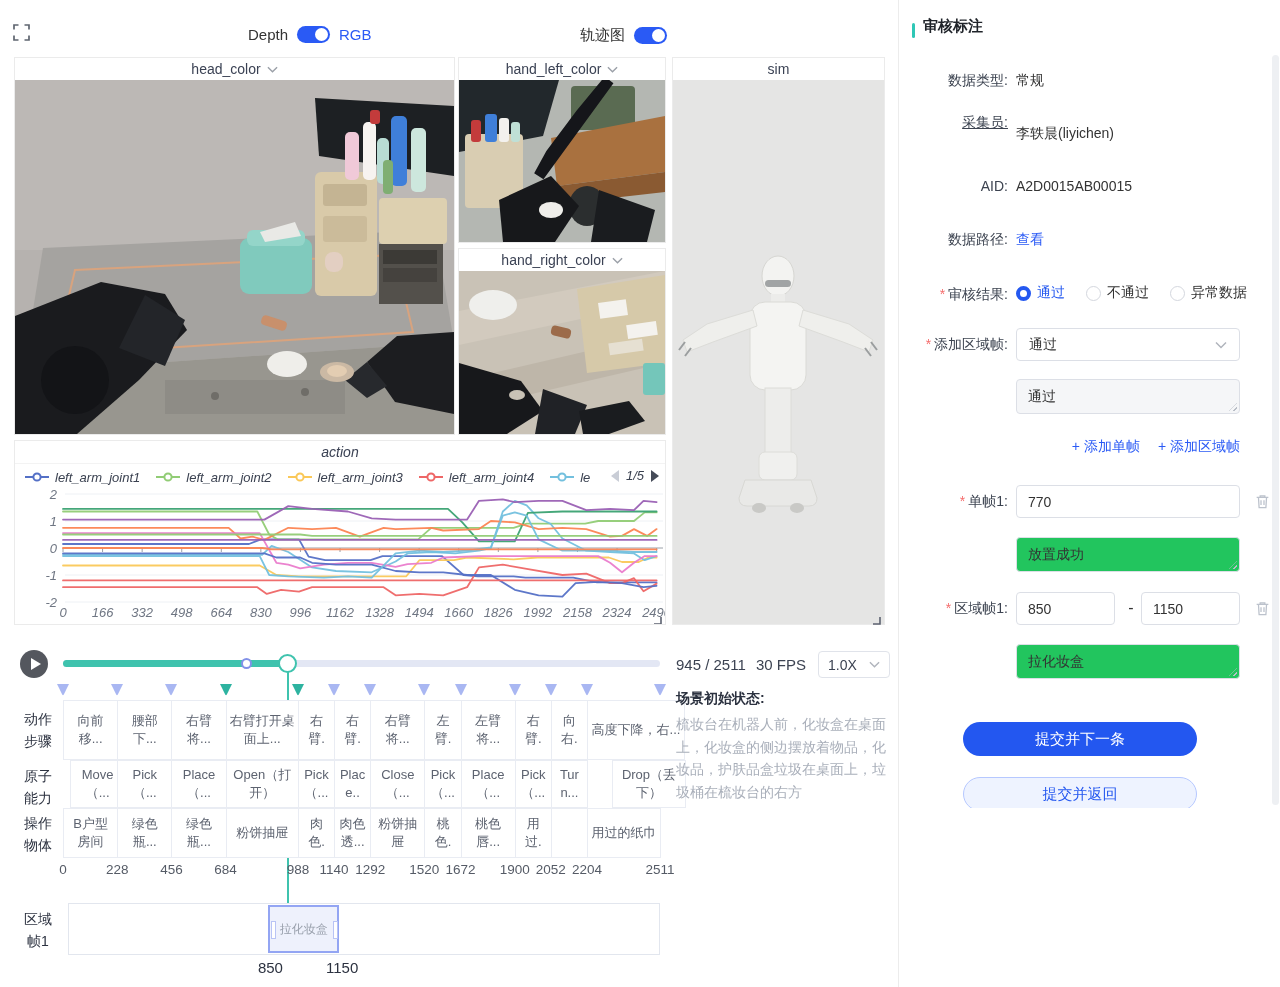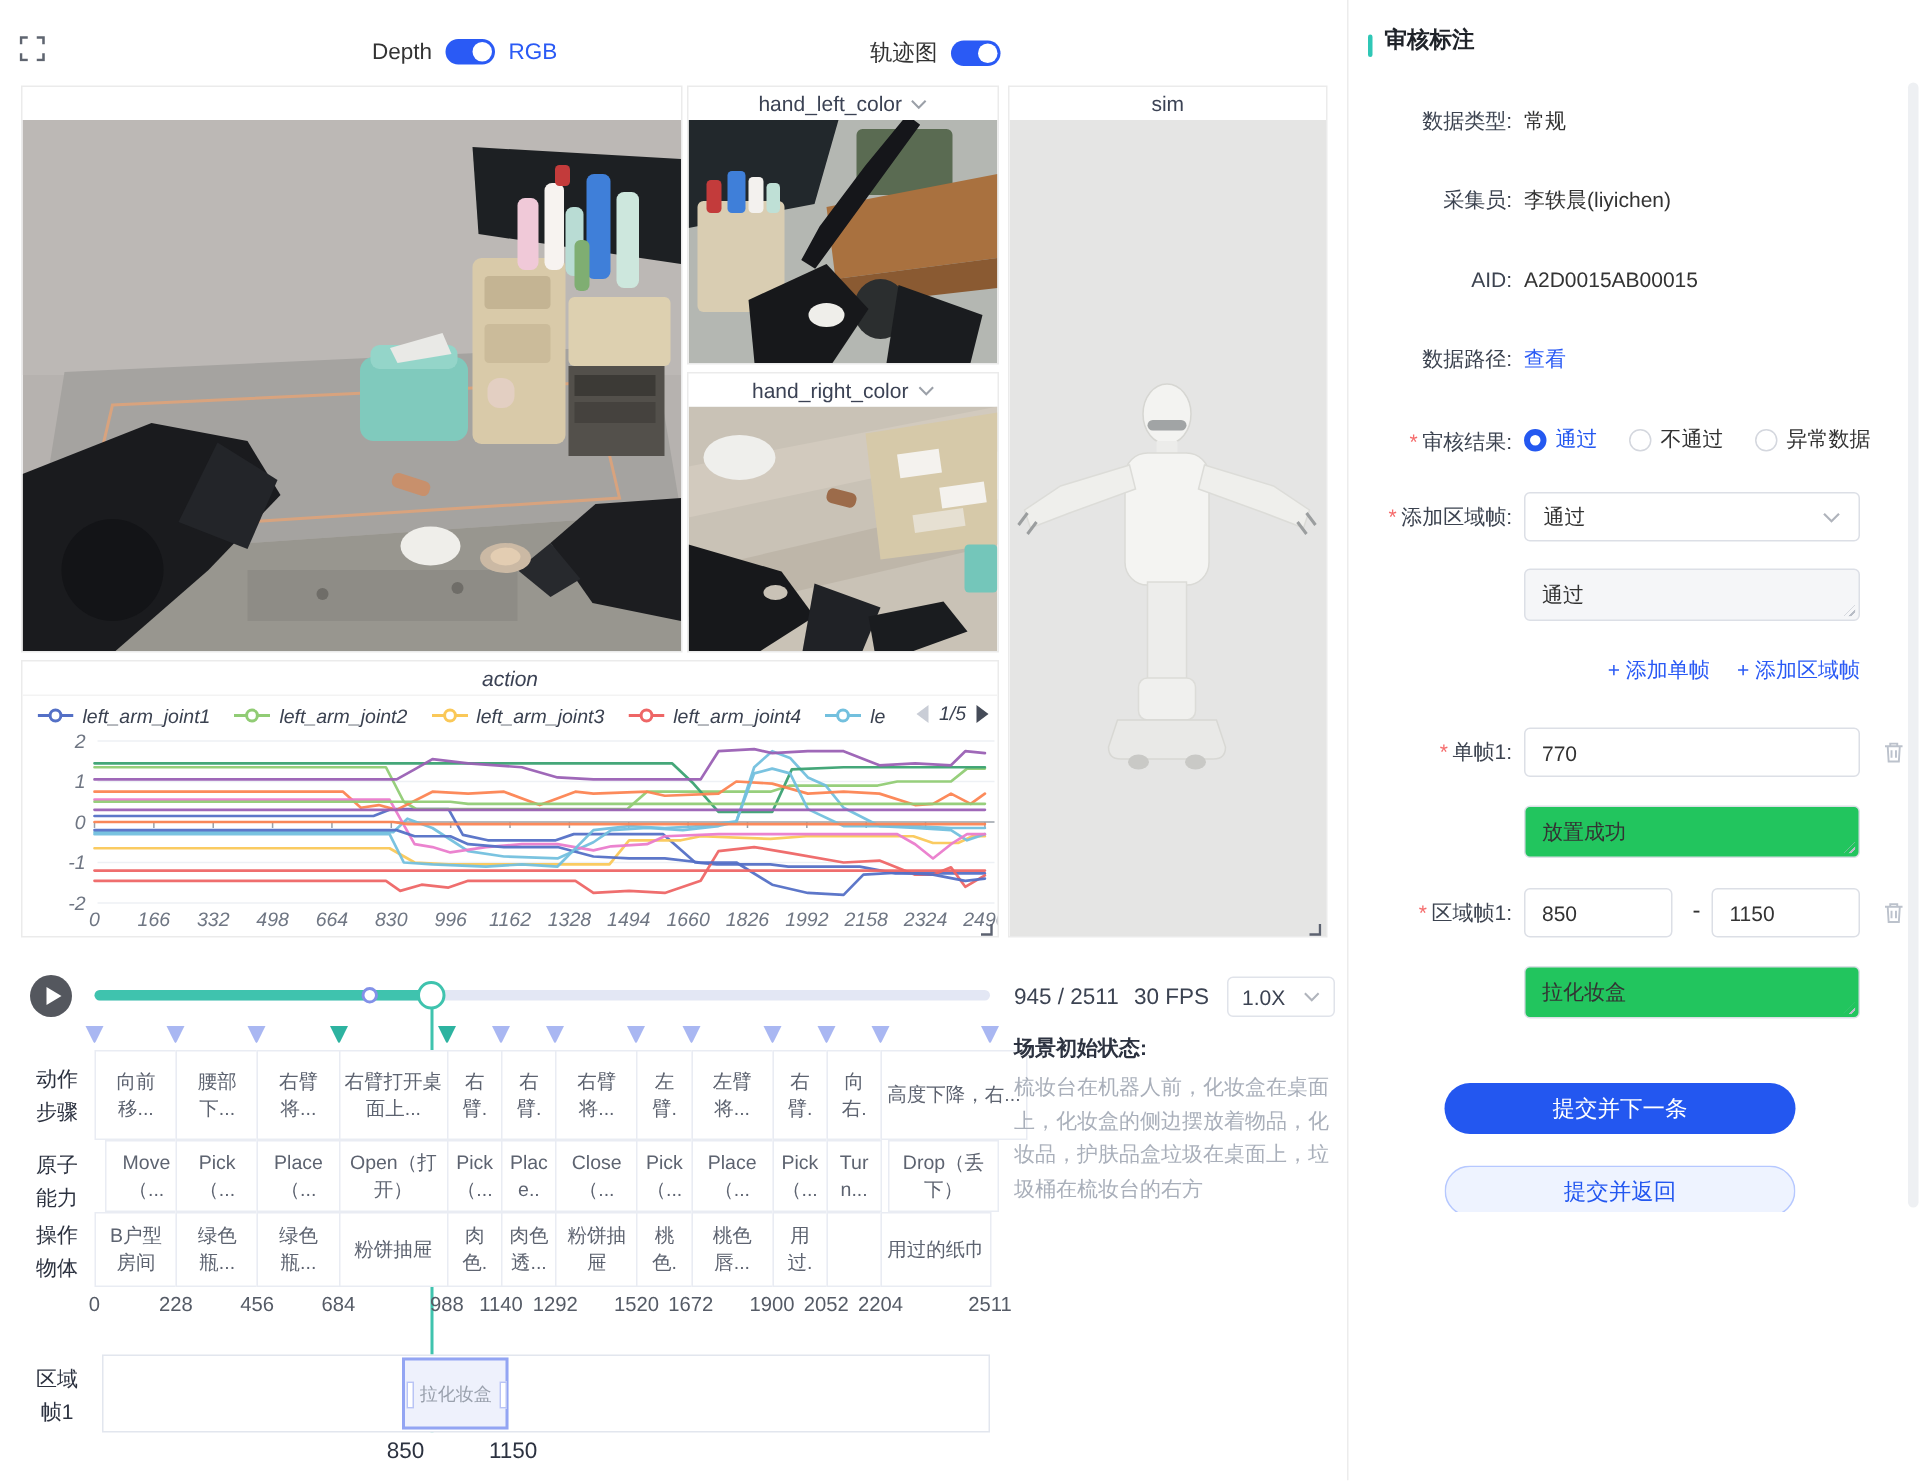--- a/index.html
+++ b/index.html
@@ -101,20 +101,26 @@
   <span>Depth</span>
   <div class="switch"></div>
   <span class="blue-text">RGB</span>
 </div>
 <div class="tgl-group" style="left:580px">
   <span>轨迹图</span>
   <div class="switch"></div>
 </div>
 
 <div class="panel" style="left:14px;top:57px;width:441px;height:378px">
+  <div class="panel-title">
+    <span>head_color</span>
+    <svg class="chev" width="11" height="7" viewBox="0 0 12 7">
+        <path d="M1 1l5 5 5-5" stroke="#9ba0a8" stroke-width="1.5" fill="none"></path>
+      </svg>
+  </div>
   <div class="cam-img">
     <svg viewBox="0 0 439 354" preserveAspectRatio="none">
       <rect width="439" height="354" fill="#b6b2af"></rect>
       <rect width="439" height="170" fill="#bcb8b5"></rect>
       <polygon points="300,18 439,26 439,96 304,76" fill="#1d2023"></polygon>
       <polygon points="28,168 420,150 439,262 8,292" fill="#a5a3a0"></polygon>
       <polygon points="8,292 439,262 439,354 8,354" fill="#98968f"></polygon>
       <rect x="150" y="300" width="180" height="34" fill="#8e8c86"></rect>
       <circle cx="200" cy="316" r="4" fill="#6f6d68"></circle>
         <circle cx="290" cy="312" r="4" fill="#6f6d68"></circle>
@@ -423,21 +429,21 @@
     <div class="cell" style="left: 117.208px; top: 760px; width: 55.2079px; height: 48px;">Pick（...</div>
     <div class="cell" style="left: 171.416px; top: 760px; width: 55.2079px; height: 48px;">Place（...</div>
     <div class="cell" style="left: 225.624px; top: 760px; width: 73.2772px; height: 48px;">Open（打开）</div>
     <div class="cell" style="left: 297.901px; top: 760px; width: 37.1386px; height: 48px;">Pick（...</div>
     <div class="cell" style="left: 334.039px; top: 760px; width: 37.1386px; height: 48px;">Place..</div>
     <div class="cell" style="left: 370.178px; top: 760px; width: 55.2079px; height: 48px;">Close（...</div>
     <div class="cell" style="left: 424.386px; top: 760px; width: 37.1386px; height: 48px;">Pick（...</div>
     <div class="cell" style="left: 460.524px; top: 760px; width: 55.2079px; height: 48px;">Place（...</div>
     <div class="cell" style="left: 514.732px; top: 760px; width: 37.1386px; height: 48px;">Pick（...</div>
     <div class="cell" style="left: 550.871px; top: 760px; width: 37.1386px; height: 48px;">Turn...</div>
-    <div class="cell" style="left: 592px; top: 760px; width: 73.9904px; height: 48px;">Drop（丢下）</div>
+    <div class="cell" style="left: 612px; top: 760px; width: 73.9904px; height: 48px;">Drop（丢下）</div>
     <div class="cell" style="left: 63px; top: 808px; width: 55.2079px; height: 50px;">B户型房间</div>
     <div class="cell" style="left: 117.208px; top: 808px; width: 55.2079px; height: 50px;">绿色瓶...</div>
     <div class="cell" style="left: 171.416px; top: 808px; width: 55.2079px; height: 50px;">绿色瓶...</div>
     <div class="cell" style="left: 225.624px; top: 808px; width: 73.2772px; height: 50px;">粉饼抽屉</div>
     <div class="cell" style="left: 297.901px; top: 808px; width: 37.1386px; height: 50px;">肉色.</div>
     <div class="cell" style="left: 334.039px; top: 808px; width: 37.1386px; height: 50px;">肉色透...</div>
     <div class="cell" style="left: 370.178px; top: 808px; width: 55.2079px; height: 50px;">粉饼抽屉</div>
     <div class="cell" style="left: 424.386px; top: 808px; width: 37.1386px; height: 50px;">桃色.</div>
     <div class="cell" style="left: 460.524px; top: 808px; width: 55.2079px; height: 50px;">桃色唇...</div>
     <div class="cell" style="left: 514.732px; top: 808px; width: 37.1386px; height: 50px;">用过.</div>
@@ -475,21 +481,21 @@
 <div class="range-lbl" id="range-start" style="left: 250.398px; width: 40px;">850</div>
 <div class="range-lbl" id="range-end" style="left: 319.127px; width: 46px;">1150</div>
 
 <div id="divider"></div>
 <div id="review">
   <div class="acc-bar"></div>
   <div id="rv-title">审核标注</div>
   <div id="rv-fields">
       <div class="f-label" style="top: 72px;">数据类型:</div>
       <div class="f-value" style="top: 72px;">常规</div>
-      <div class="f-label" style="top: 125px;">采集员:</div>
+      <div class="f-label" style="top: 114px; text-decoration: underline;">采集员:</div>
       <div class="f-value" style="top: 125px;">李轶晨(liyichen)</div>
       <div class="f-label" style="top: 178px;">AID:</div>
       <div class="f-value" style="top: 178px;">A2D0015AB00015</div>
       <div class="f-label" style="top: 231px;">数据路径:</div>
       <div class="f-value link" style="top: 231px;">查看</div>
     </div>
 
   <div class="f-label" style="top:286px"><span class="star">*</span><span>审核结果:</span></div>
   <div class="f-value" style="top:284px;display:flex;gap:21px;align-items:center" id="result-options">
       <label style="display: flex; align-items: center; gap: 6px; cursor: pointer;">

